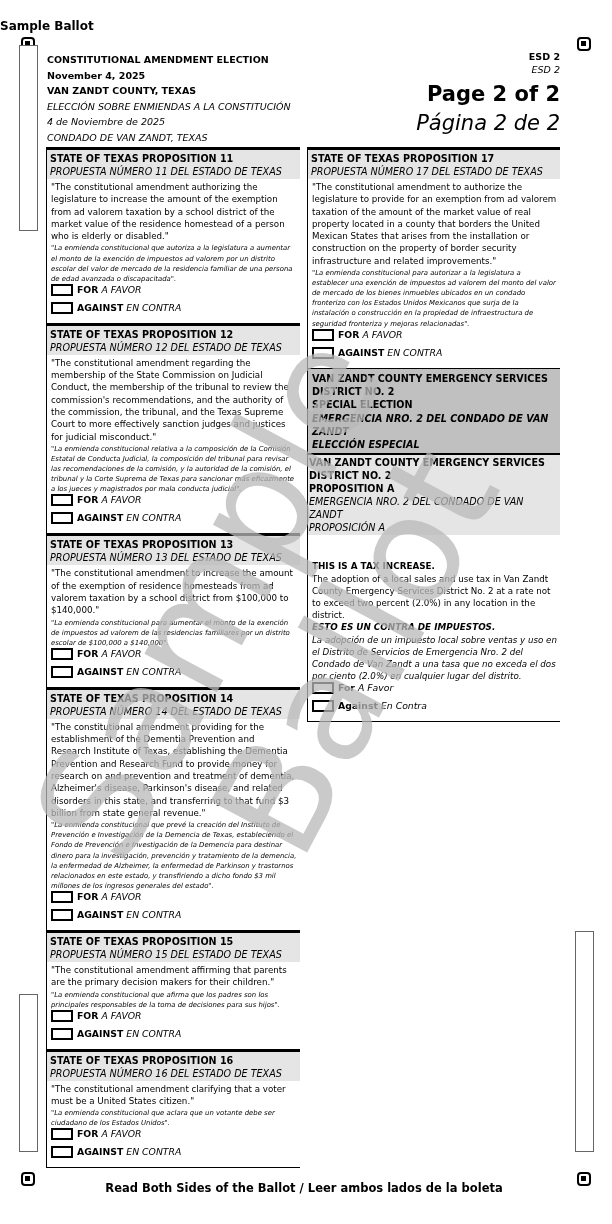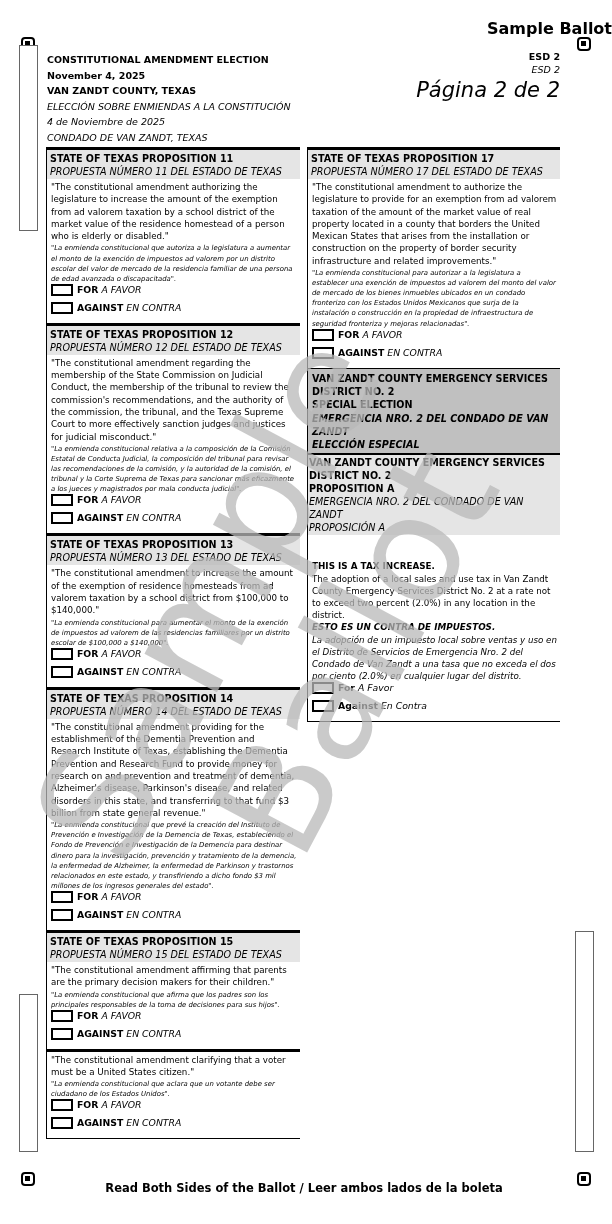--- a/index.html
+++ b/index.html
@@ -1,19 +1,19 @@
 <!DOCTYPE html>
 <html><head>
 <meta charset="utf-8">
 <style>
   * { box-sizing: border-box; margin: 0; padding: 0; }
   html, body { width: 612px; height: 1224px; background: #fff; overflow: hidden; }
   body { position: relative; font-family: "DejaVu Sans", sans-serif; color: #000; }
 
-  .page-title { position: absolute; top: 19px; left: 0; width: 612px; text-align: right; font-weight: bold; font-size: 16px; }
+  .page-title { position: absolute; top: 19px; left: 0; width: 612px; text-align: left; font-weight: bold; font-size: 12px; }
   .footer { position: absolute; top: 1181px; left: 0; width: 608px; text-align: center; font-weight: bold; font-size: 11.5px; }
 
   .tmark { position: absolute; width: 14px; height: 14px; border: 2.5px solid #000; border-radius: 4px; }
   .tmark::after { content: ""; position: absolute; left: 2px; top: 2px; width: 5px; height: 5px; background: #000; }
   .sidebar-bar { position: absolute; width: 19px; border: 1px solid #666; background: #fff; }
 
   .hdr-left { position: absolute; left: 47px; top: 52px; font-size: 9.5px; line-height: 15.5px; }
   .hdr-left .b { font-weight: bold; }
   .hdr-left .i { font-style: italic; }
   .hdr-right { position: absolute; right: 52px; top: 50px; text-align: right; }
@@ -73,20 +73,21 @@
   <div class="b">CONSTITUTIONAL AMENDMENT ELECTION</div>
   <div class="b">November 4, 2025</div>
   <div class="b">VAN ZANDT COUNTY, TEXAS</div>
   <div class="i">ELECCIÓN SOBRE ENMIENDAS A LA CONSTITUCIÓN</div>
   <div class="i">4 de Noviembre de 2025</div>
   <div class="i">CONDADO DE VAN ZANDT, TEXAS</div>
 </div>
 <div class="hdr-right">
   <div class="esd-b">ESD 2</div>
   <div class="esd-i">ESD 2</div>
+  <div class="pg">Page 2 of 2</div>
   <div class="pg-es">Página 2 de 2</div>
 </div>
 
 <div class="col col-left">
 
   <div class="contest">
     <div class="c-hdr">
       <div class="t">STATE OF TEXAS PROPOSITION 11</div>
       <div class="ti">PROPUESTA NÚMERO 11 DEL ESTADO DE TEXAS</div>
     </div>
@@ -184,20 +185,24 @@
       </div>
       <div class="opt">
         <span class="oval"></span>
         <span class="ob">AGAINST</span>
         <span class="oi">EN CONTRA</span>
       </div>
     </div>
   </div>
 
   <div class="contest last">
+    <div class="c-hdr">
+      <div class="t">STATE OF TEXAS PROPOSITION 16</div>
+      <div class="ti">PROPUESTA NÚMERO 16 DEL ESTADO DE TEXAS</div>
+    </div>
     <div class="c-body">
       <div class="en">"The constitutional amendment clarifying that a voter must be a United States citizen."</div>
       <div class="es">"La enmienda constitucional que aclara que un votante debe ser ciudadano de los Estados Unidos".</div>
       <div class="opt">
         <span class="oval"></span>
         <span class="ob">FOR</span>
         <span class="oi">A FAVOR</span>
       </div>
       <div class="opt">
         <span class="oval"></span>

